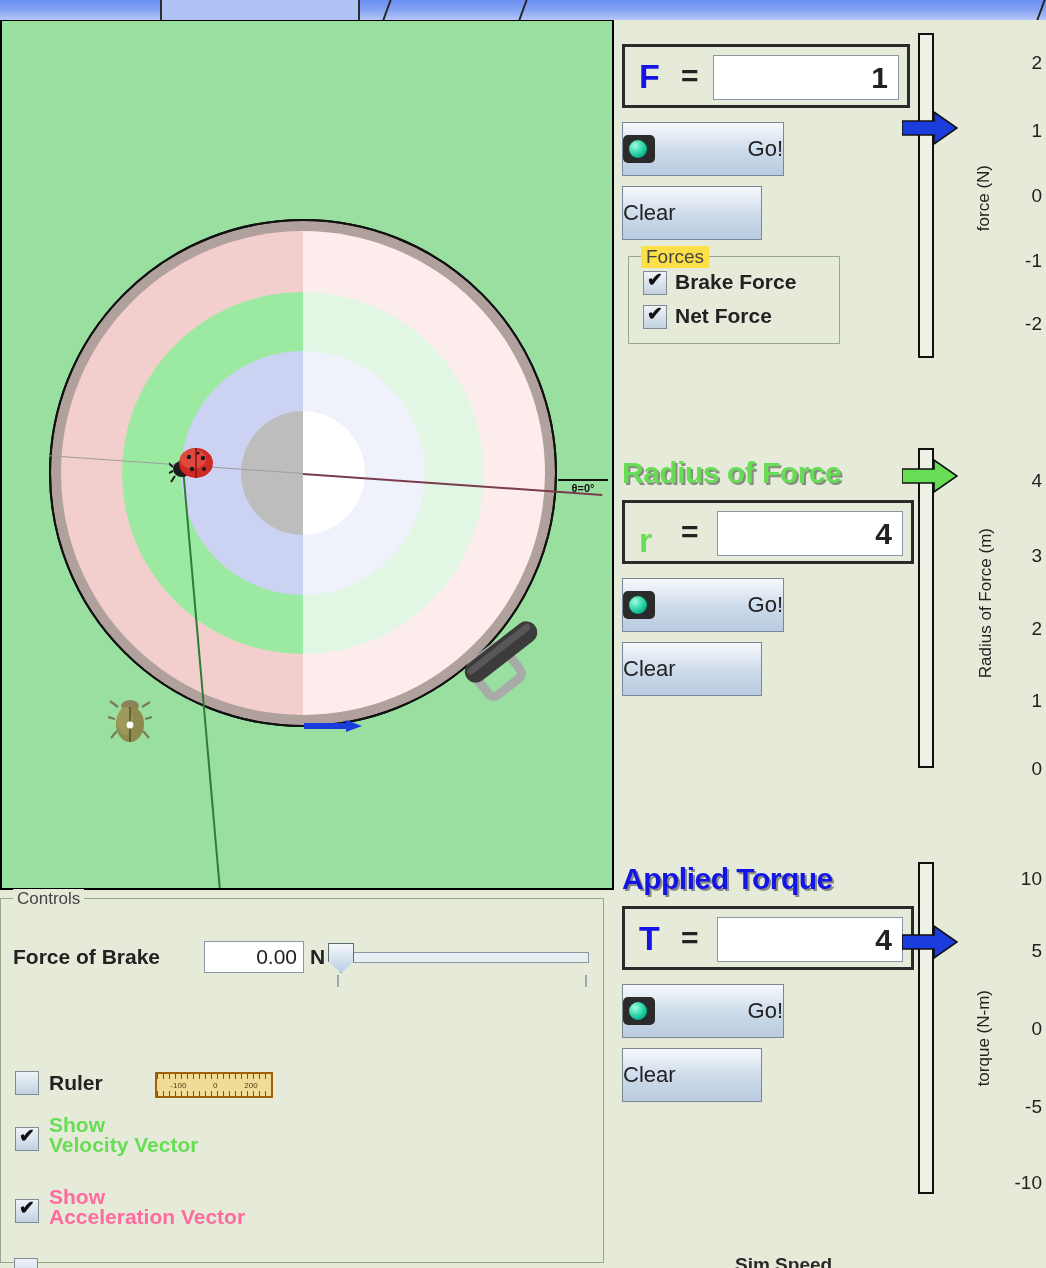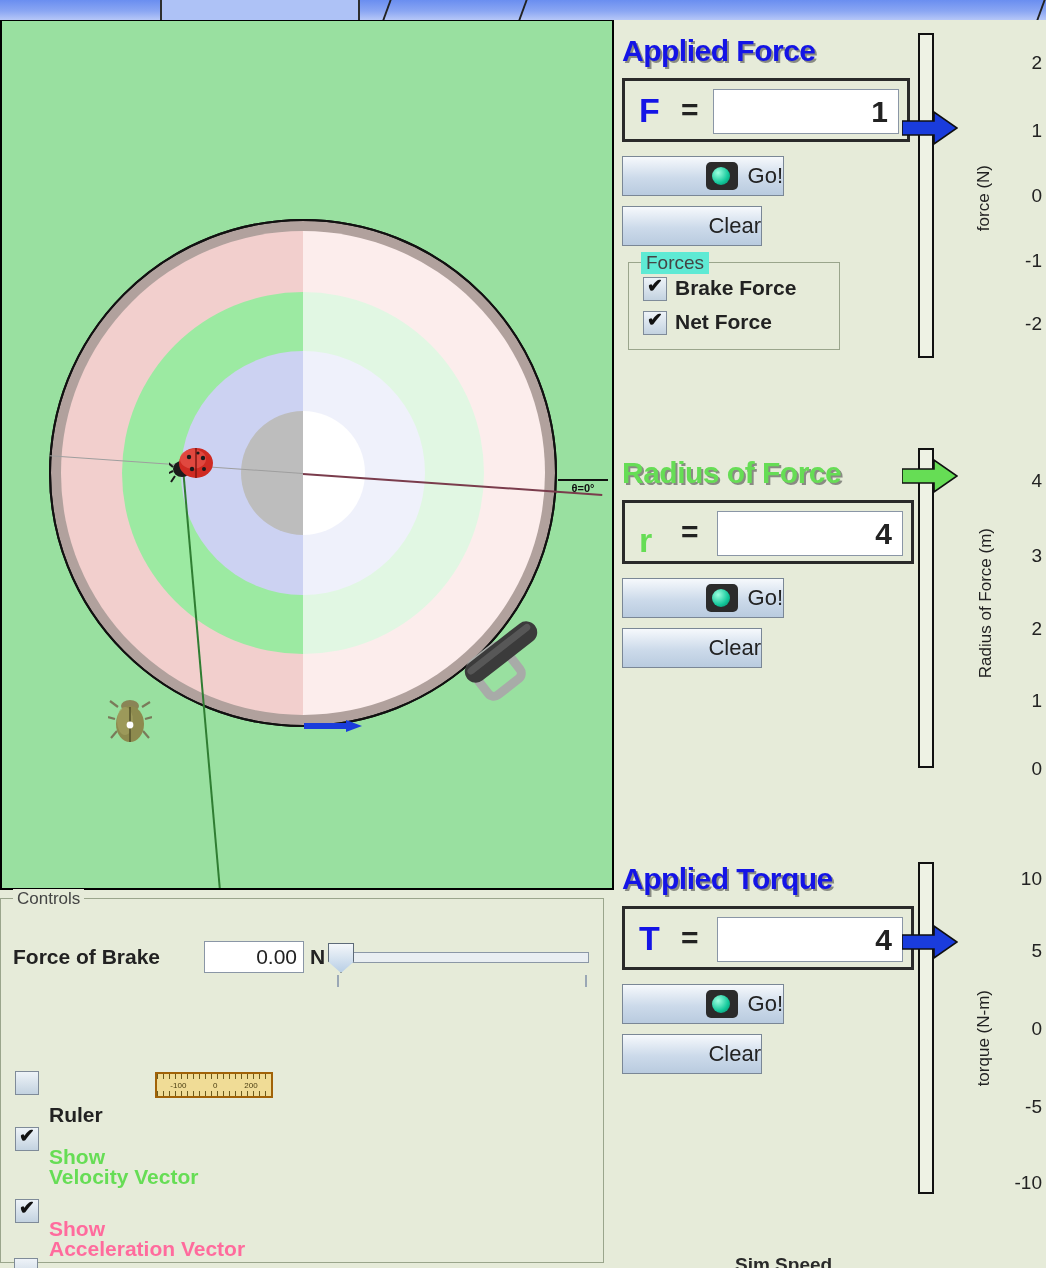--- a/index.html
+++ b/index.html
@@ -131,21 +131,21 @@
   .cbox {
     position: absolute; left: 0; top: 0; width: 24px; height: 24px;
     background: linear-gradient(#eef3f8, #c3d2e0);
     border: 1px solid #7f8b99;
   }
   .cbox.checked::after {
     content: "✔"; position: absolute; left: 3px; top: -4px;
     font-size: 19px; color: #111; font-weight: bold;
   }
   .cb-label { position: absolute; left: 34px; top: 0; font-size: 21px;
-              font-weight: bold; color: #222; white-space: nowrap; margin-top: 32px; }
+              font-weight: bold; color: #222; white-space: nowrap; }
   .cb-label.two { top: -12px; line-height: 20px; }
   .ruler-img {
     position: absolute; left: 140px; top: 1px; width: 118px; height: 26px;
     background: #f0dc96; border: 2px solid #a16207;
   }
   .ruler-img .rt {
     position: absolute; top: 0; width: 100%; height: 5px;
     background: repeating-linear-gradient(to right, #6b5a1d 0 1px, transparent 1px 6px);
   }
   .ruler-img .rb {
@@ -179,43 +179,43 @@
     font-weight: bold; color: #222;
   }
   .eq-field {
     position: absolute; right: 8px; top: 8px; width: 186px; height: 45px;
     background: #fff; border: 1px solid #8a96a6;
     text-align: right; padding-right: 10px; line-height: 43px;
     font-size: 30px; font-weight: bold; color: #222;
   }
 
   .btn {
-    position: relative; height: 40px;
+    position: relative; height: 54px;
     background: linear-gradient(#f6f9fc, #ccdaea 55%, #b9cbdf);
     border: 1px solid #7a8796;
-    display: flex; align-items: center; justify-content: flex-end;
+    display: flex; align-items: center; justify-content: space-between;
     font-size: 22px; color: #222; gap: 10px;
   }
   .btn-go { width: 162px; }
   .btn-clear { width: 140px; }
   .traffic {
     width: 32px; height: 28px; border-radius: 5px;
     background: #2b2b2b; position: relative; flex: none;
   }
   .traffic::after {
     content: ""; position: absolute; left: 6px; top: 5px;
     width: 18px; height: 18px; border-radius: 50%;
     background: radial-gradient(circle at 34% 32%, #9dffe0, #12c79a 60%, #0a7a5e);
   }
 
   .fieldset {
     position: relative; border: 1px solid #9aa58c; background: transparent;
   }
   .fs-title {
-    position: absolute; top: -11px; left: 12px; background: #5eead4;
+    position: absolute; top: -11px; left: 12px; background: #fde047;
     padding: 0 5px; font-size: 19px; color: #444;
   }
   .fs-row { position: absolute; left: 14px; }
   .fs-label { position: absolute; left: 32px; top: -1px; font-size: 21px;
               font-weight: bold; color: #222; white-space: nowrap; }
 
   
   .meter {
     position: absolute; background: #eef2e4; border: 2px solid #111;
   }
@@ -348,21 +348,20 @@
       <div class="cb-label two" style="color:#ff6b9d;">
         <span>Show</span><br>
         <span>Acceleration Vector</span>
       </div>
     </div>
   </div>
 
   <div class="partial-cb"></div>
 
   <div class="sec" style="top:34px;">
-    <div class="sec-title t-blue" style="margin-left:8px;">Applied Force</div>
 
     <div class="eqbox" style="margin:10px 0 0 8px;">
       <div class="eq-sym t-blue">F</div>
       <div class="eq-eq">=</div>
       <div class="eq-field">1</div>
     </div>
 
     <div class="btn btn-go" style="margin:14px 0 0 8px;">
       <span class="traffic"></span>
       <span>Go!</span>

